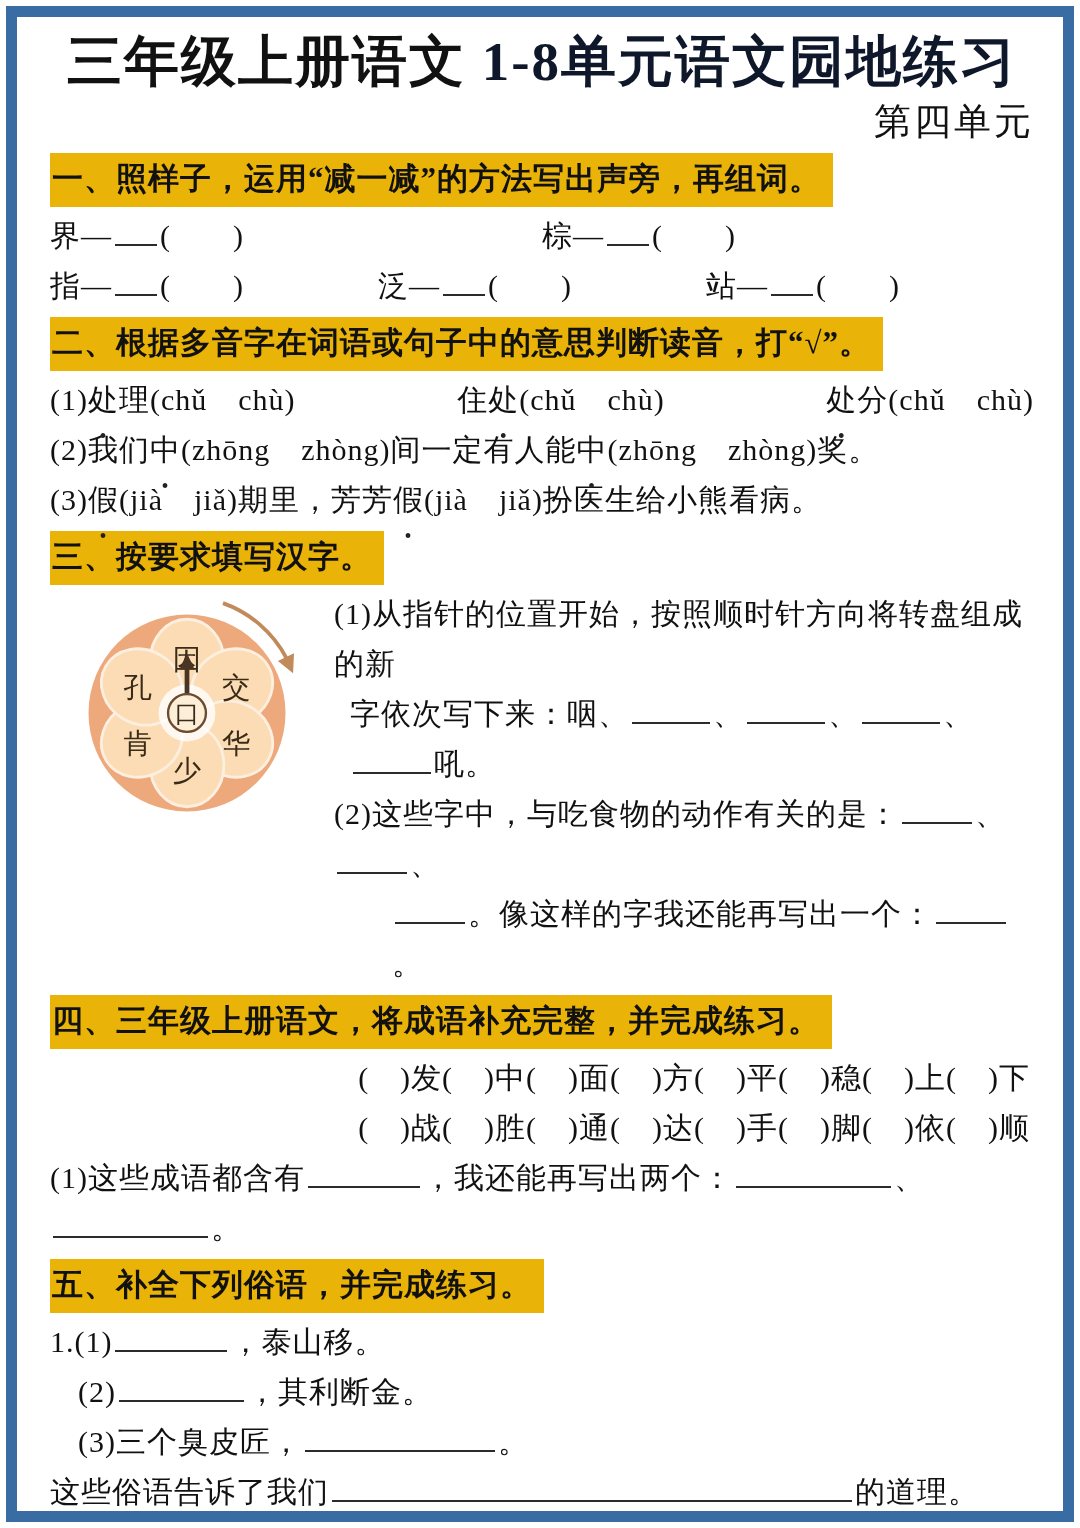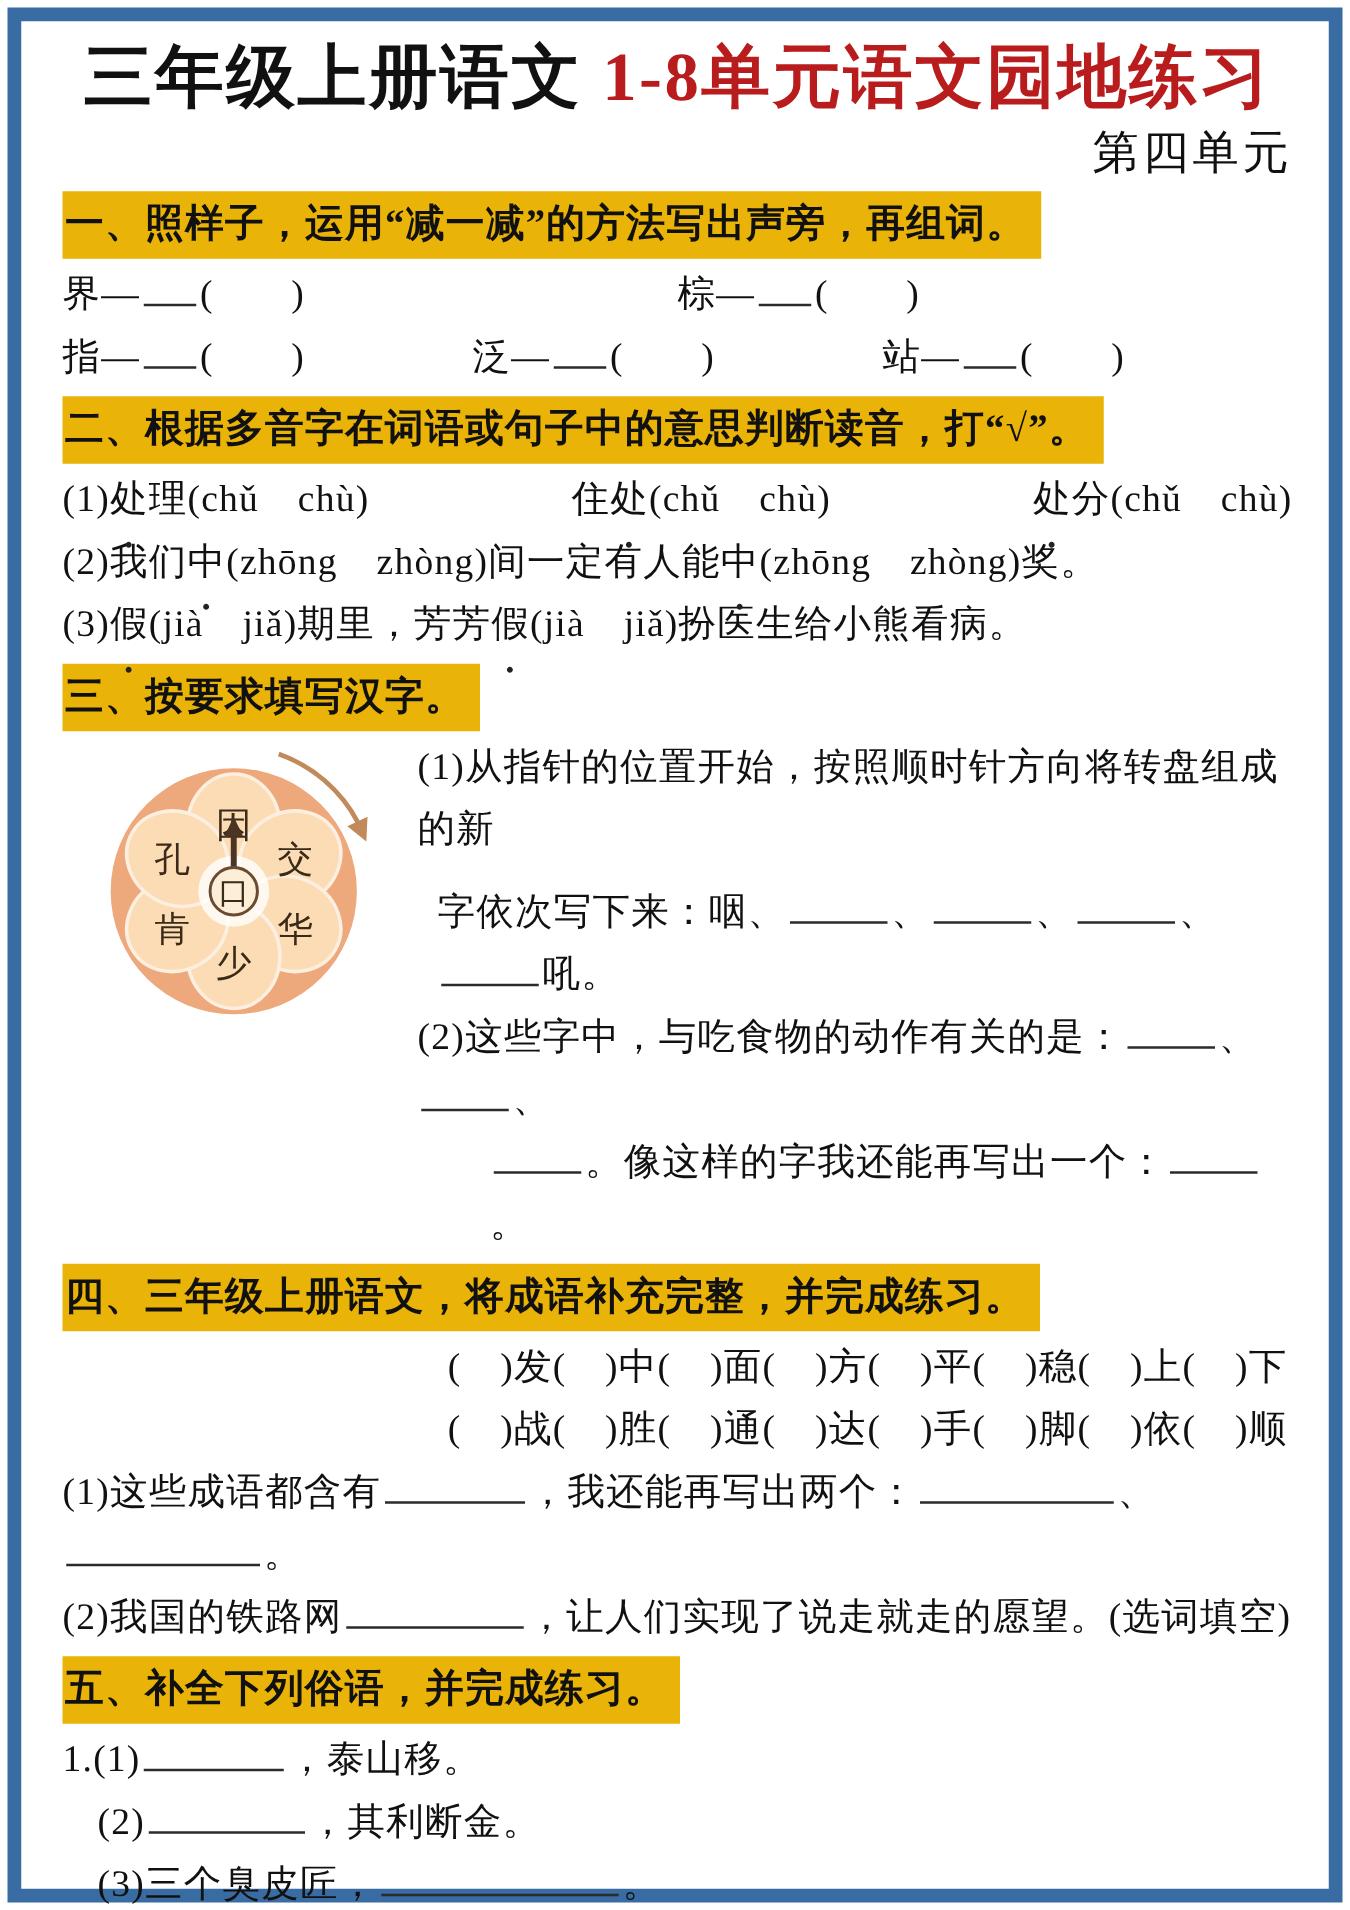--- a/index.html
+++ b/index.html
@@ -2,21 +2,21 @@
 <html><head>
 <meta charset="utf-8">
 <style>
   html,body{margin:0;padding:0;background:#fff;}
   .page{position:relative;width:1080px;height:1528px;background:#ffffff;overflow:hidden;
         font-family:"Liberation Serif","DejaVu Serif",serif;color:#111;}
   .frame{position:absolute;inset:6px;border:11px solid #3a6ca4;pointer-events:none;}
   .content{position:relative;padding:30px 46px 0 50px;}
 
   .title{margin:0;text-align:center;font-size:55px;font-weight:900;letter-spacing:2px;line-height:1.15;white-space:nowrap;}
-  .t-red{color:#b91c1c;}
+  .t-red{color:#0f172a;}
   .subtitle{margin:4px 0 6px;text-align:right;font-size:37px;font-weight:400;letter-spacing:3px;}
 
   .sec{margin:6px 0 4px;}
   .hl{display:inline-block;background:#eab308;padding:5px 12px 7px 2px;font-size:31px;font-weight:700;letter-spacing:1px;}
 
   .line{font-size:30px;line-height:50px;letter-spacing:1px;}
   .flexline{display:flex;justify-content:space-between;}
   .row3{display:flex;}
   .row3 .cell{flex:1;}
   .row4{display:flex;justify-content:flex-end;padding-right:4px;}
@@ -27,21 +27,21 @@
   .w185{width:190px}.w520{width:520px}
   .uline{border-bottom:2px solid #222;padding:0 1px;}
 
   .emdot{position:relative;display:inline-block;}
   .emdot::after{content:"•";position:absolute;left:50%;transform:translateX(-50%);
                 bottom:-16px;font-size:20px;line-height:10px;color:#222;}
 
   .wheelrow{display:flex;align-items:flex-start;margin-top:2px;}
   .wheelbox{flex:0 0 272px;padding:10px 0 0 12px;}
   .wheeltext{flex:1;}
-  .ind1{padding-left:16px;margin-top:16px;}
+  .ind1{padding-left:16px;}
   .ind2{padding-left:58px;}
   .ind3{padding-left:28px;}
 </style>
 </head>
 <body>
 
 <div class="page">
   <div class="frame"></div>
   <div class="content">
 
@@ -129,21 +129,20 @@
       <span>(　)平(　)稳</span>
       <span>(　)上(　)下</span>
     </div>
     <div class="line row4">
       <span>(　)战(　)胜</span>
       <span>(　)通(　)达</span>
       <span>(　)手(　)脚</span>
       <span>(　)依(　)顺</span>
     </div>
     <div class="line"><span>(1)这些成语都含有</span><span class="bl w110"></span><span>，我还能再写出两个：</span><span class="bl w150"></span><span>、</span><span class="bl w150"></span><span>。</span></div>
-    <div class="line"><span>(2)我国的铁路网</span><span class="bl w140"></span><span>，让人们实现了说走就走的愿望。(选词填空)</span></div>
 
     <div class="sec"><span class="hl">五、补全下列俗语，并完成练习。</span></div>
     <div class="line"><span>1.(1)</span><span class="bl w110"></span><span>，泰山移。</span></div>
     <div class="line ind3"><span>(2)</span><span class="bl w120"></span><span>，其利断金。</span></div>
     <div class="line ind3"><span>(3)三个臭皮匠，</span><span class="bl w185"></span><span>。</span></div>
     <div class="line"><span>这些俗语告诉了我们</span><span class="bl w520"></span><span>的道理。</span></div>
 
   </div>
 </div>
 

